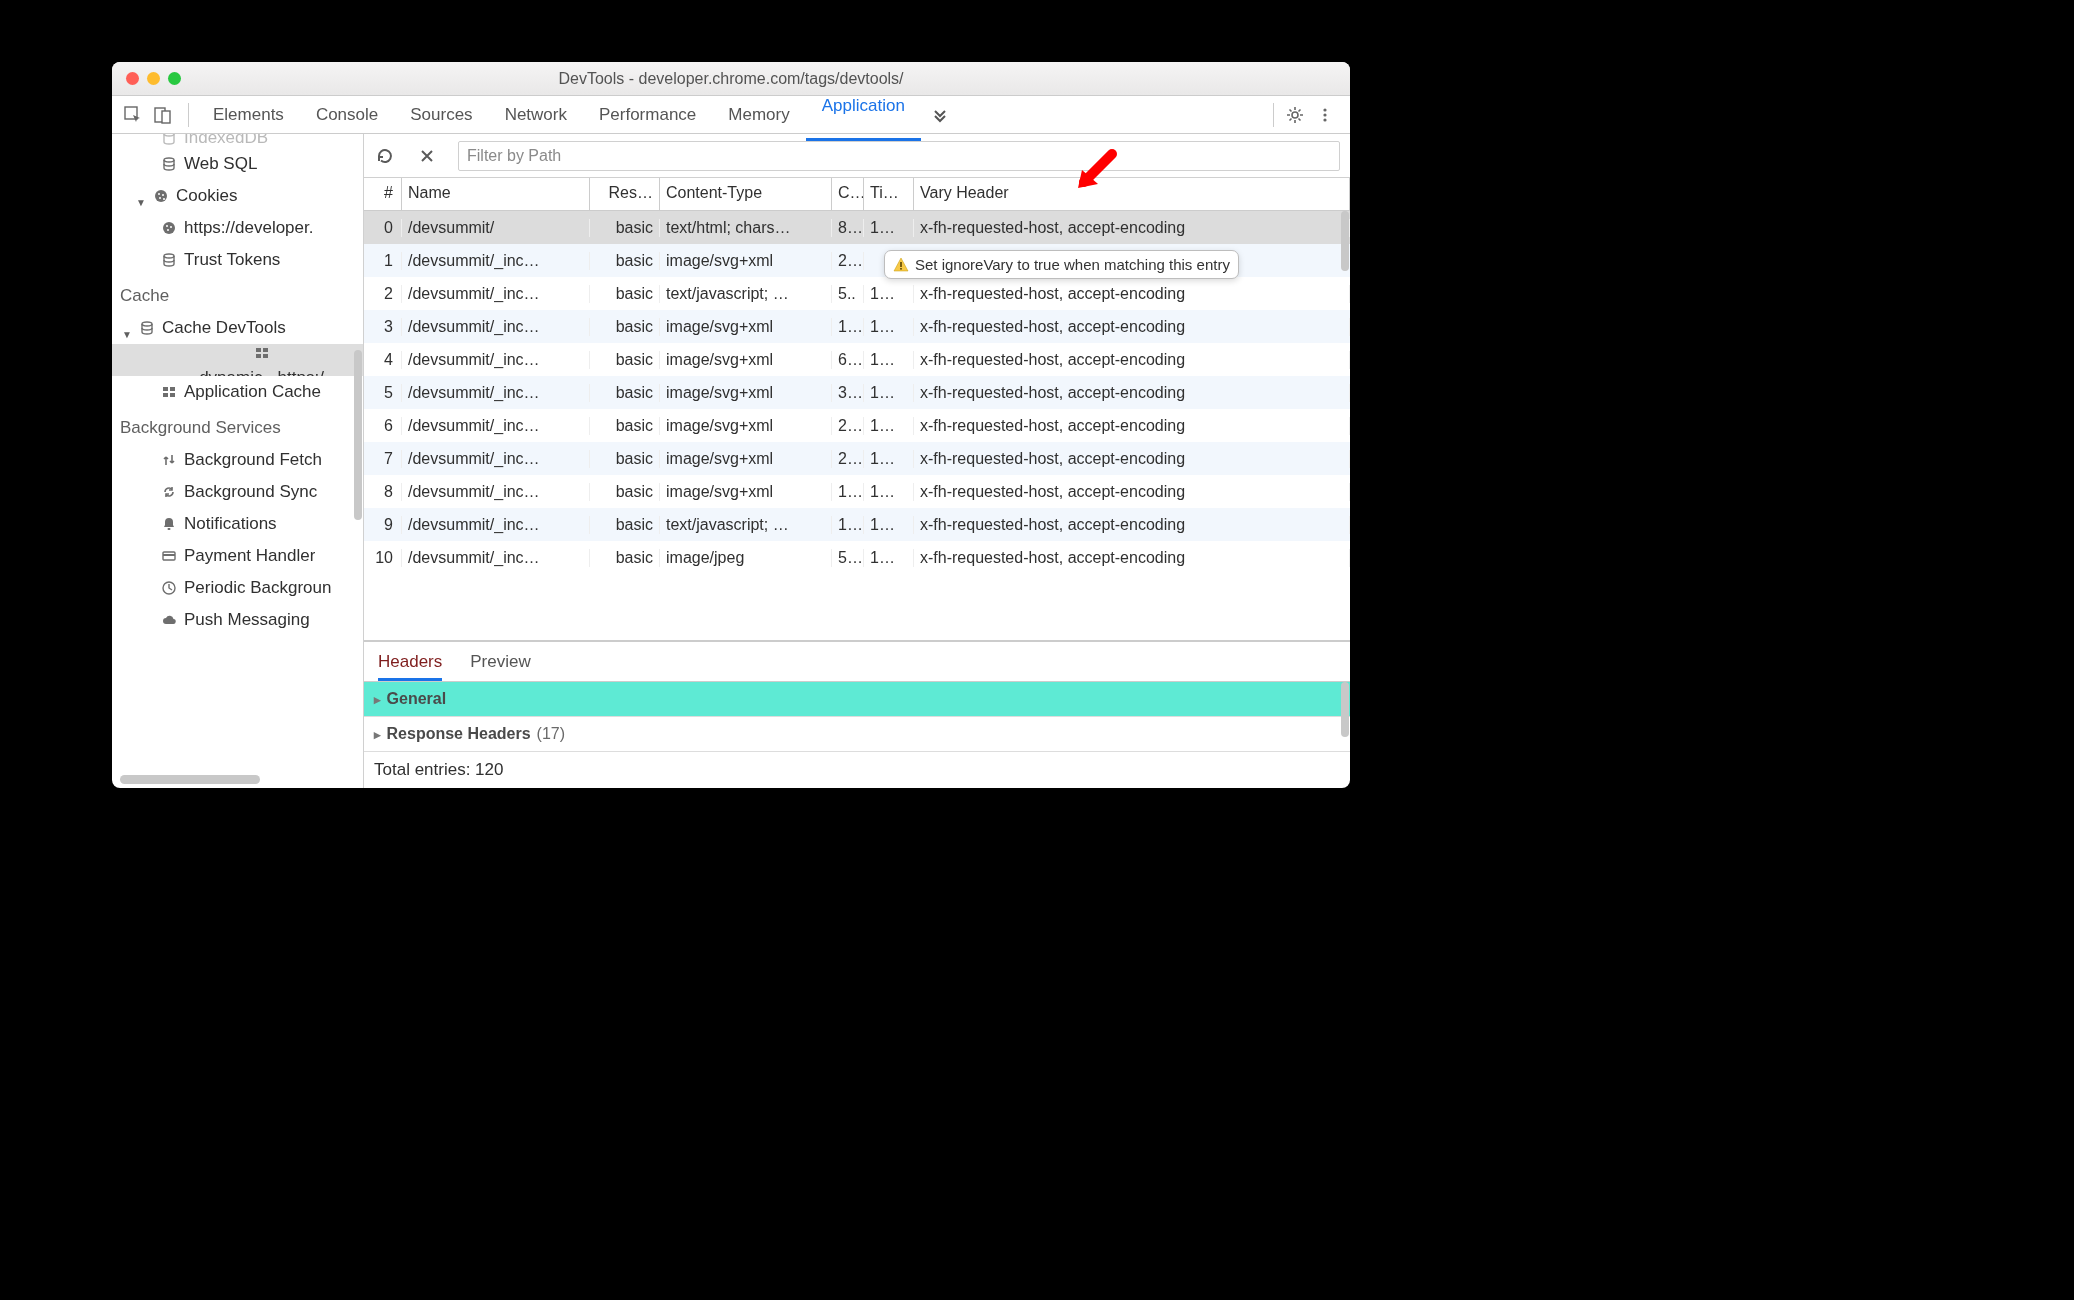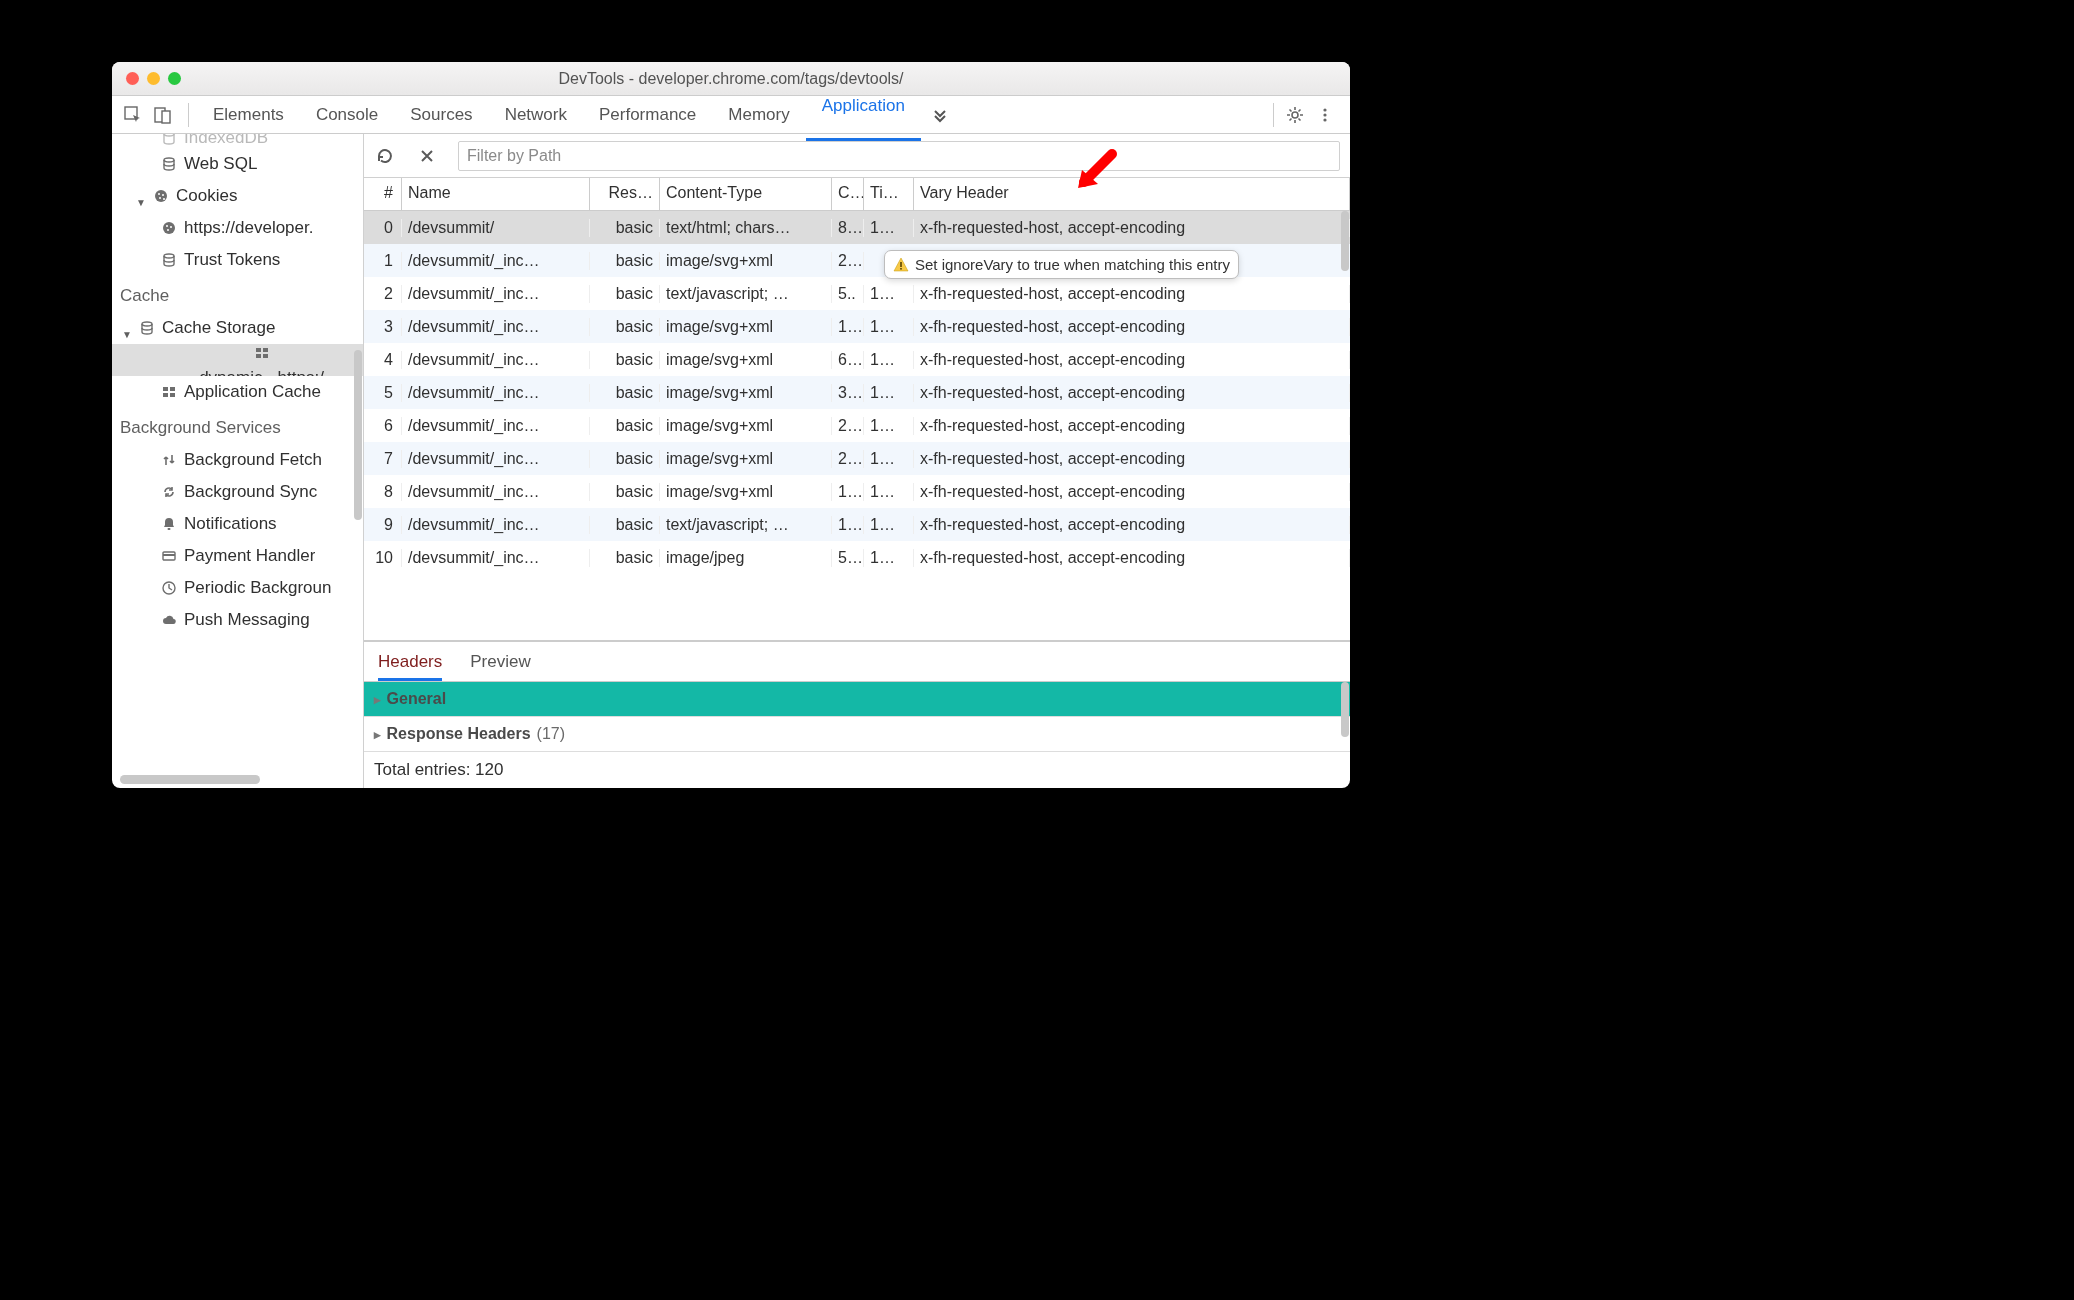--- a/index.html
+++ b/index.html
@@ -41,21 +41,21 @@
   .tbody { overflow:hidden; }
   .tr { display:flex; height:33px; align-items:center; font-size:16px; font-family: Menlo, Consolas, monospace; color:#303030; }
   .tr:nth-child(even){ background:#f2f7fd; }
   .tr.sel { background:#dcdcdc; }
   .td { border-right:1px solid #eee; padding:0 6px; overflow:hidden; white-space:nowrap; text-overflow:ellipsis; }
   .c0{width:38px; text-align:right; padding-right:8px;} .c1{width:188px;} .c2{width:70px; text-align:right;} .c3{width:172px;} .c4{width:32px;} .c5{width:50px;} .c6{flex:1;}
   .details { border-top: 2px solid #ccc; display:flex; flex-direction:column; }
   .dtabs { display:flex; gap:28px; height:40px; align-items:center; padding:0 14px; border-bottom:1px solid #ccc; font-size:17px; color:#555; }
   .dtab.active { color:#7f1d1d; font-weight:500; border-bottom:3px solid #1a73e8; padding-bottom:6px; padding-top:9px; }
   .dtab { padding-top:9px; padding-bottom:9px; }
-  .section { background:#14b8a6; padding:8px 10px; font-weight:600; font-size:16px; color:#4a4a4a; border-bottom:1px solid #ddd; display:flex; align-items:center; gap:6px; }
+  .section { background:#5eead4; padding:8px 10px; font-weight:600; font-size:16px; color:#4a4a4a; border-bottom:1px solid #ddd; display:flex; align-items:center; gap:6px; }
   .section .chev::before { content:"▸"; color:#777; font-size:13px; }
   .section .count { font-weight:400; color:#6a6a6a; }
   .footer { padding:8px 10px; font-size:17px; color:#303030; }
   .tooltip { position:absolute; background:#fff; border:1px solid #bdbdbd; border-radius:7px; padding:5px 8px; font-size:15px; color:#333; box-shadow:0 2px 6px rgba(0,0,0,0.15); display:flex; align-items:center; gap:6px; white-space:nowrap; z-index:20; }
   .warn { width:16px; height:16px; }
   .arrow { position:absolute; z-index:30; color:#ff0000; }
   .side-scroll { position:absolute; right:0; width:10px; background:transparent; }
   .side-scroll .thumb { position:absolute; left:1px; width:8px; background:#c8c8c8; border-radius:4px; }
   svg { display:block; }
 </style>
@@ -176,21 +176,21 @@
         <div class="tree-section">Cache</div>
         <div class="tree-item" style="padding-left:10px;">
           <span class="tri"></span>
           <span class="icon">
               <svg width="16" height="16" viewBox="0 0 16 16">
                 <ellipse cx="8" cy="4" rx="5" ry="2" fill="none" stroke="#6e6e6e" stroke-width="1.4"></ellipse>
                 <path d="M3 4v8c0 1.1 2.2 2 5 2s5-.9 5-2V4" fill="none" stroke="#6e6e6e" stroke-width="1.4"></path>
                 <path d="M3 8c0 1.1 2.2 2 5 2s5-.9 5-2" fill="none" stroke="#6e6e6e" stroke-width="1.4"></path>
               </svg>
             </span>
-          <span class="label">Cache Storage</span>
+          <span class="label">Cache DevTools</span>
         </div>
         <div class="tree-item indent3 sel">
           <span class="icon">
               <svg width="16" height="16" viewBox="0 0 16 16">
                 <rect x="2" y="3" width="5" height="4" fill="#6e6e6e"></rect>
                 <rect x="9" y="3" width="5" height="4" fill="#6e6e6e"></rect>
                 <rect x="2" y="9" width="5" height="4" fill="#6e6e6e"></rect>
                 <rect x="9" y="9" width="5" height="4" fill="#6e6e6e"></rect>
               </svg>
             </span>

